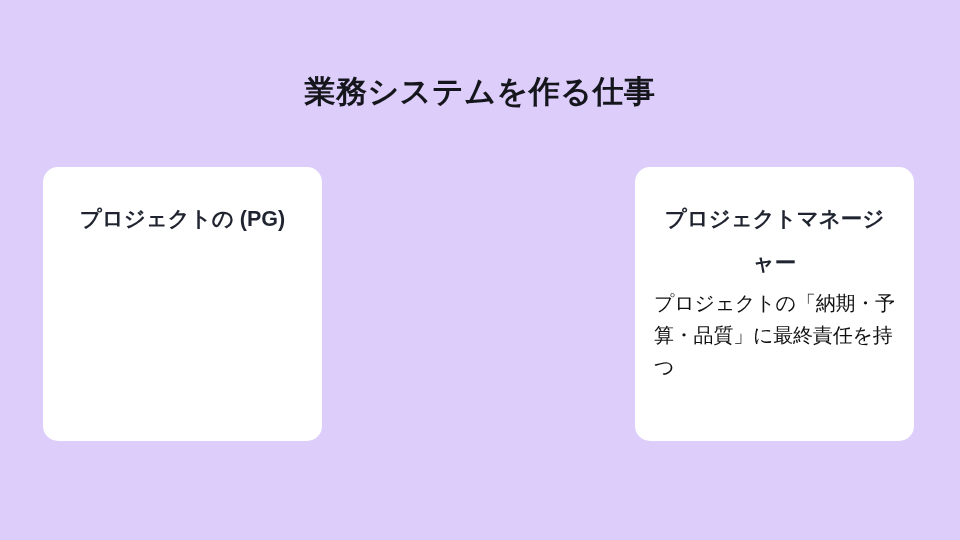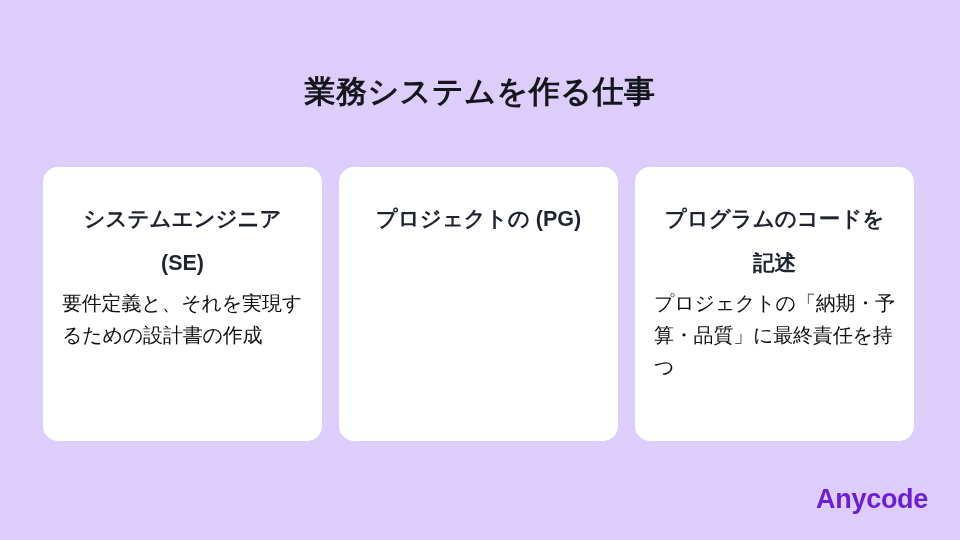--- a/index.html
+++ b/index.html
@@ -86,31 +86,26 @@
 </style>
 </head>
 <body>
 
 <div class="slide">
 
   <div class="slide-title">業務システムを作る仕事</div>
 
   <div class="cards">
 
-    <div class="card">
-      <div class="card-heading">システムエンジニア (SE)</div>
-      <div class="card-body">要件定義と、それを実現するための設計書の作成</div>
-    </div>
 
     <div class="card">
       <div class="card-heading">プロジェクトの (PG)</div>
     </div>
 
     <div class="card">
-      <div class="card-heading">プログラムのコードを記述</div>
+      <div class="card-heading">プロジェクトマネージャー</div>
       <div class="card-body">プロジェクトの「納期・予算・品質」に最終責任を持つ</div>
     </div>
 
   </div>
 
-  <div class="brand">Anycode</div>
 
 </div>
 
 </body></html>

